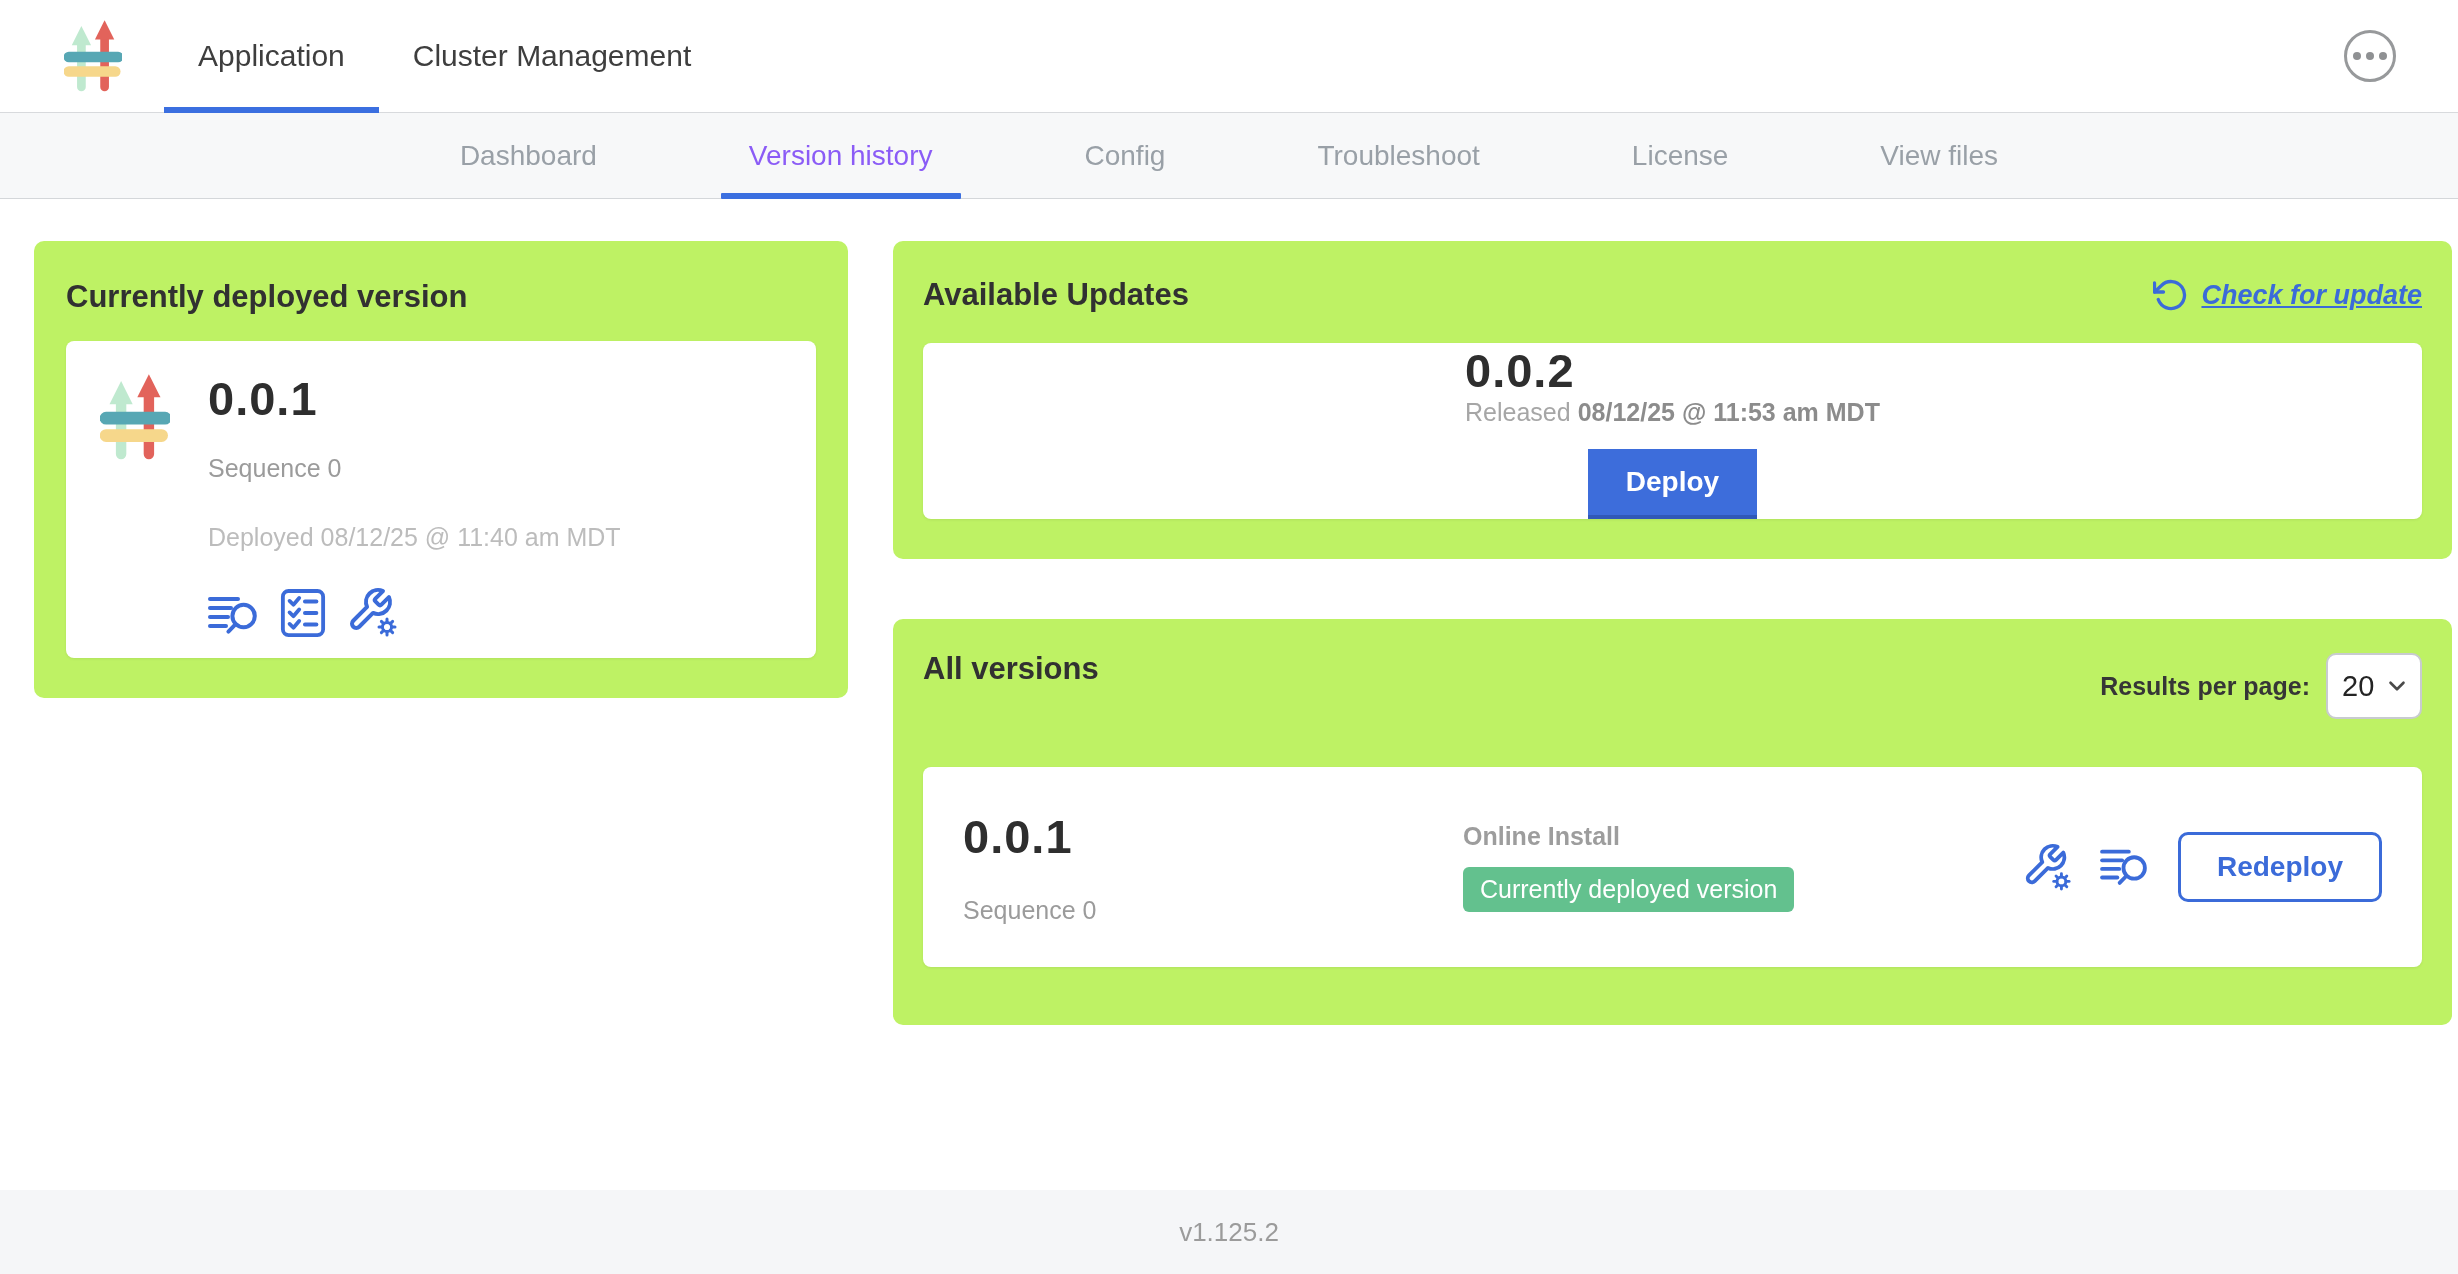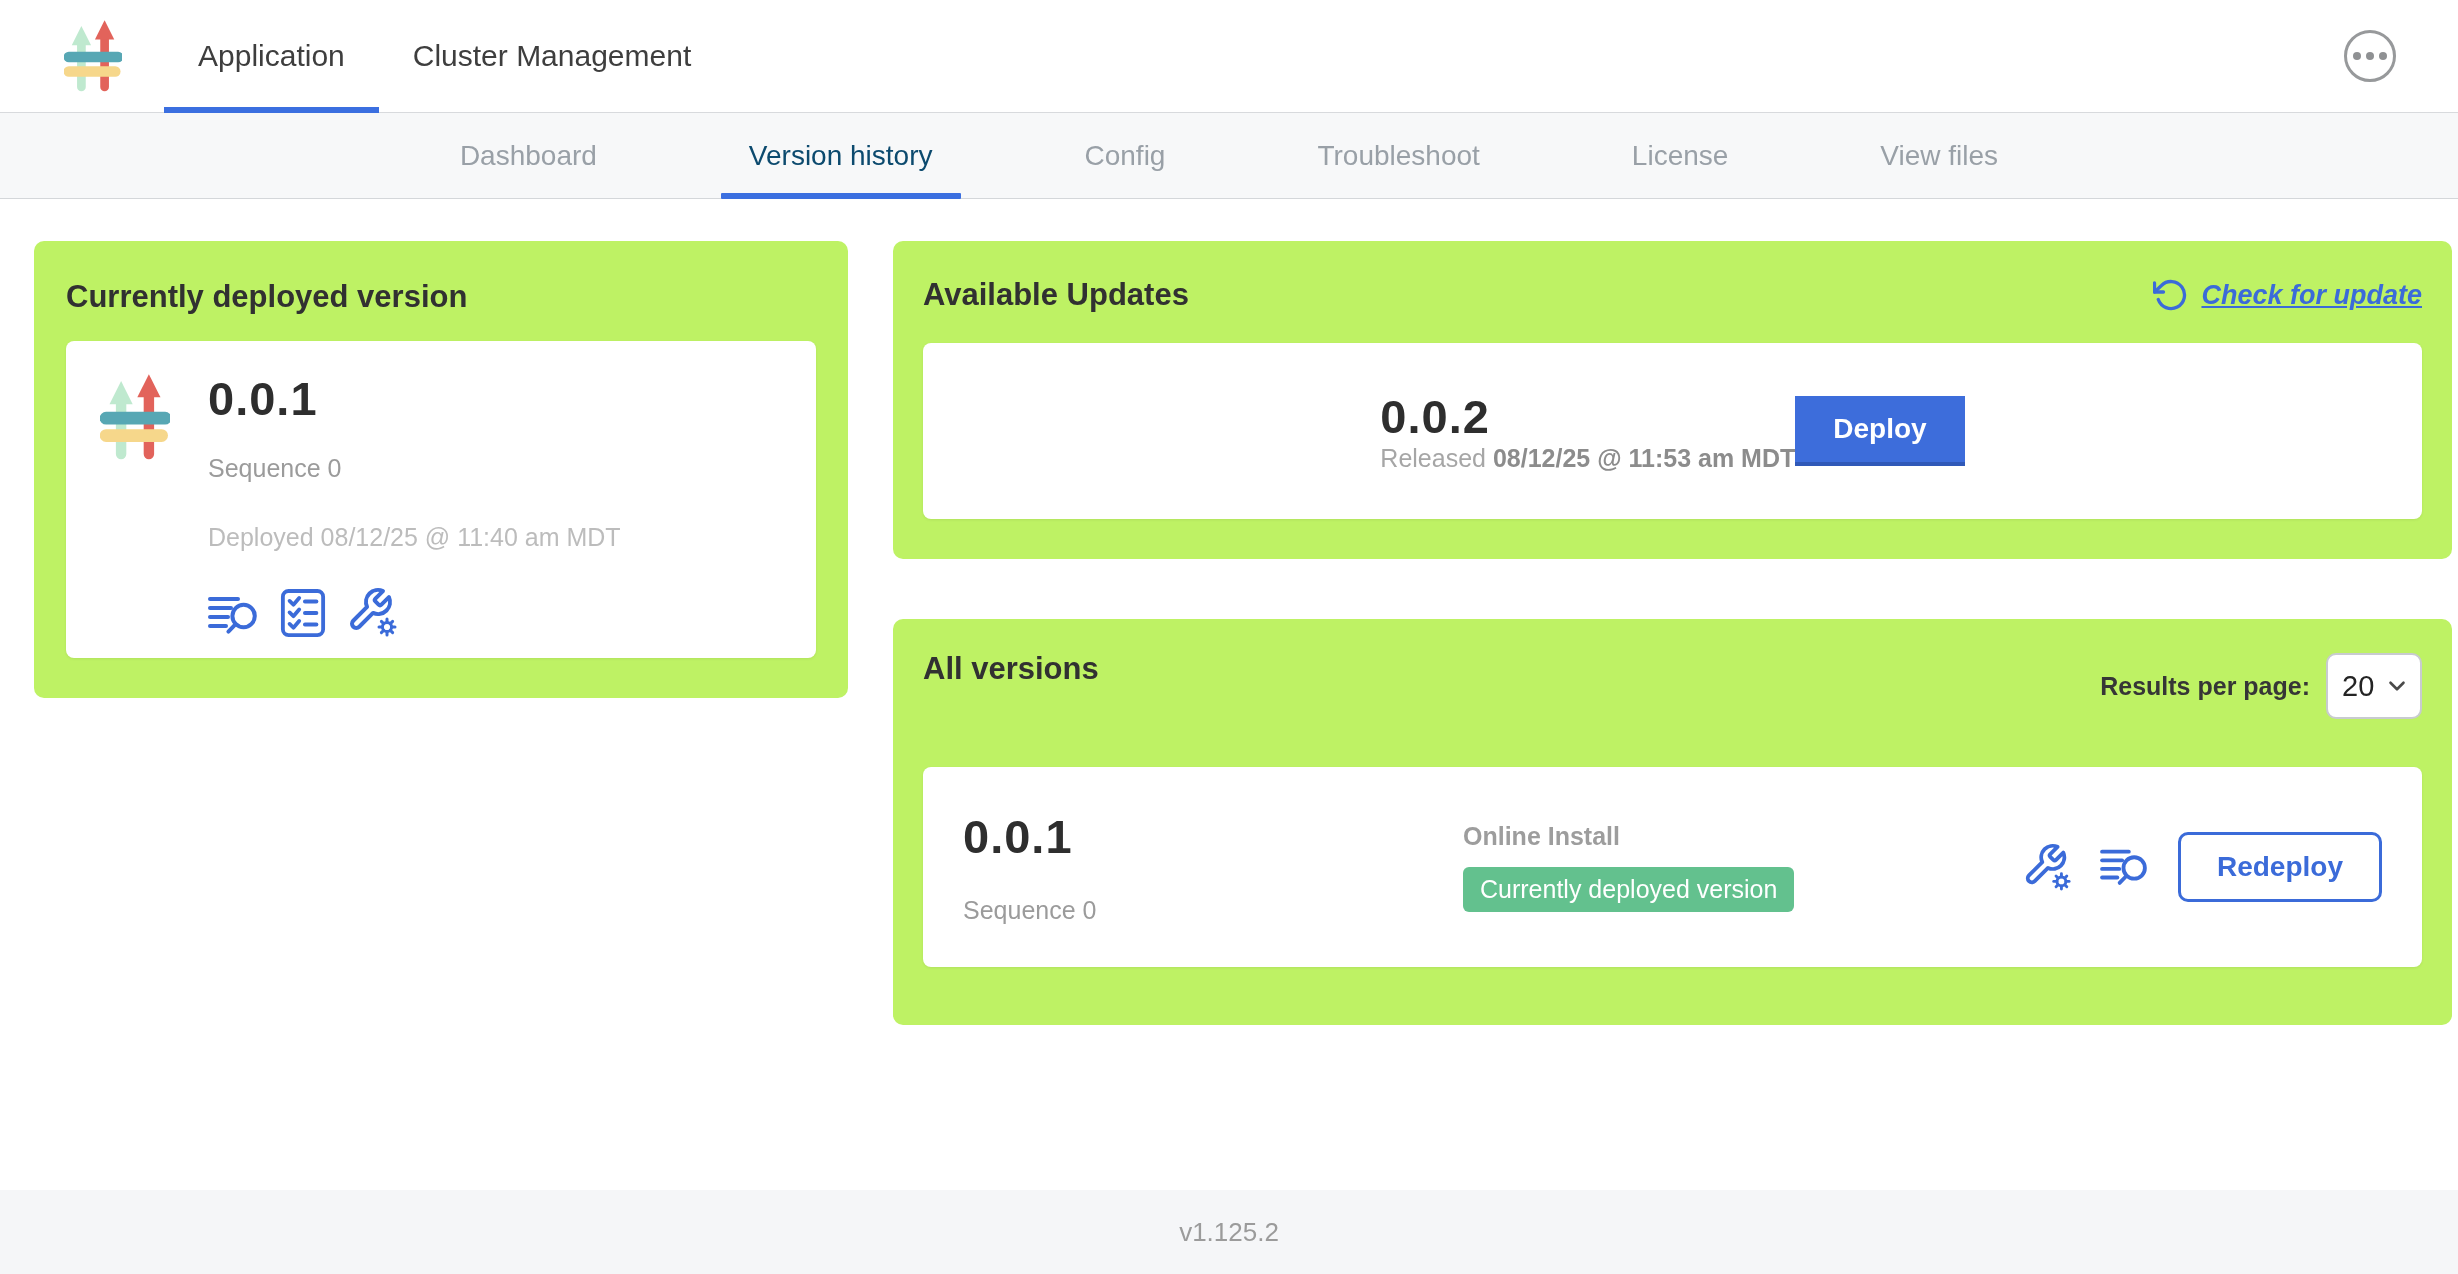--- a/index.html
+++ b/index.html
@@ -39,21 +39,21 @@
   
   .subnav {
     height:86px; background:#f7f8f9;
     border-bottom:1px solid #d4d7da;
     display:flex; justify-content:center;gap:48px;
   }
   .subnav-item {
     display:flex; align-items:center; padding:0 52px;
     font-size:28px; color:#99a0a7; position:relative; cursor:pointer;
   }
-  .subnav-item.active { color:#0c4a6e; }
+  .subnav-item.active { color:#8b5cf6; }
   .subnav-item.active::after {
     content:""; position:absolute; left:24px; right:24px; bottom:-1px;
     height:6px; background:#3b6fe0; border-radius:1px;
   }
 
   
   .main {
     display:flex; align-items:flex-start;
     padding:42px 6px 0 34px; gap:45px;
   }
@@ -78,21 +78,21 @@
 
   .updates-card { padding:36px 30px 40px; }
   .updates-head { display:flex; align-items:flex-start; justify-content:space-between;gap:41px; }
   .check-link {
     display:flex; align-items:center; gap:12px;
     color:#3b6bd9; font-size:27px; font-weight:700; cursor:pointer;
   }
   .check-link .link-text { text-decoration:underline;font-style:italic; }
   .updates-inner {
     margin-top:30px; height:176px; padding:0 40px;
-    display:flex; align-items:center; justify-content:center;
+    display:flex; align-items:center; justify-content:space-between;flex-direction:column;
   }
   .released-line { font-size:25px; color:#a6a6a6; }
   .released-line b { color:#8c8c8c; font-weight:700; }
   .deploy-btn {
     background:#3d6ddb; border:none; border-bottom:4px solid #3059b8;
     color:#fff; font-family:inherit; font-size:28px; font-weight:700;
     padding:17px 38px; border-radius:0; cursor:pointer;
   }
 
   .versions-card { padding:32px 30px 58px; }

